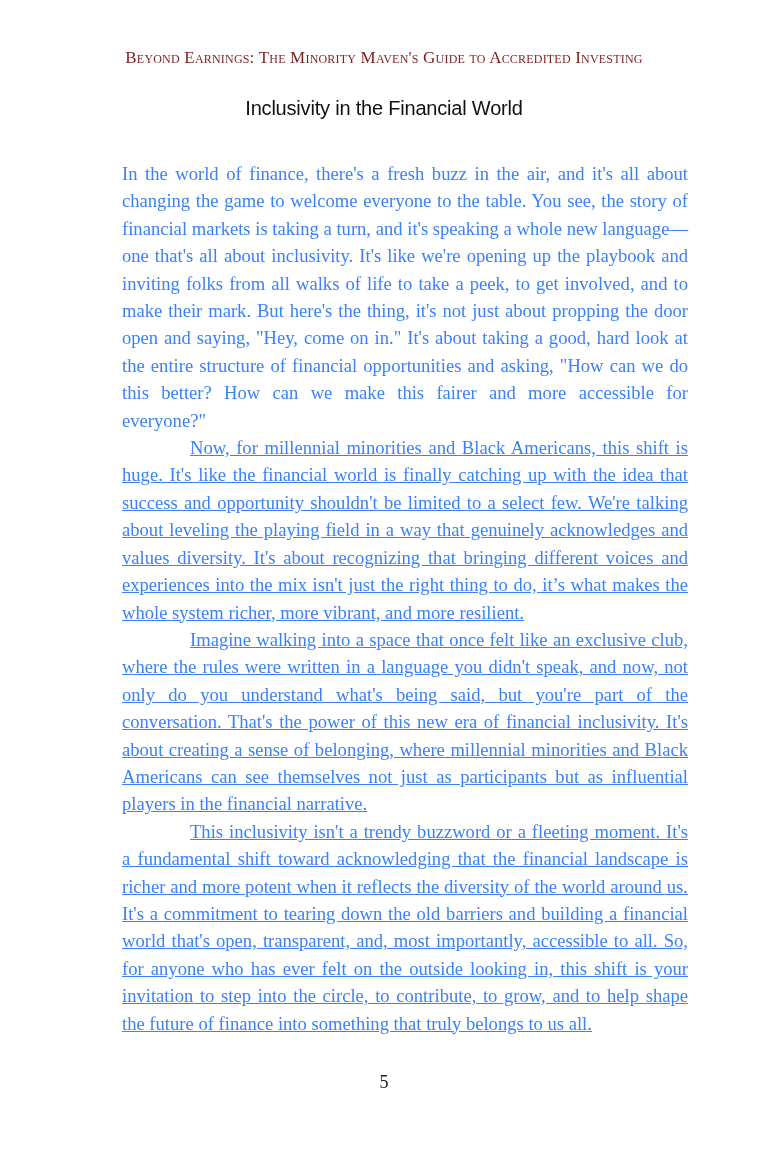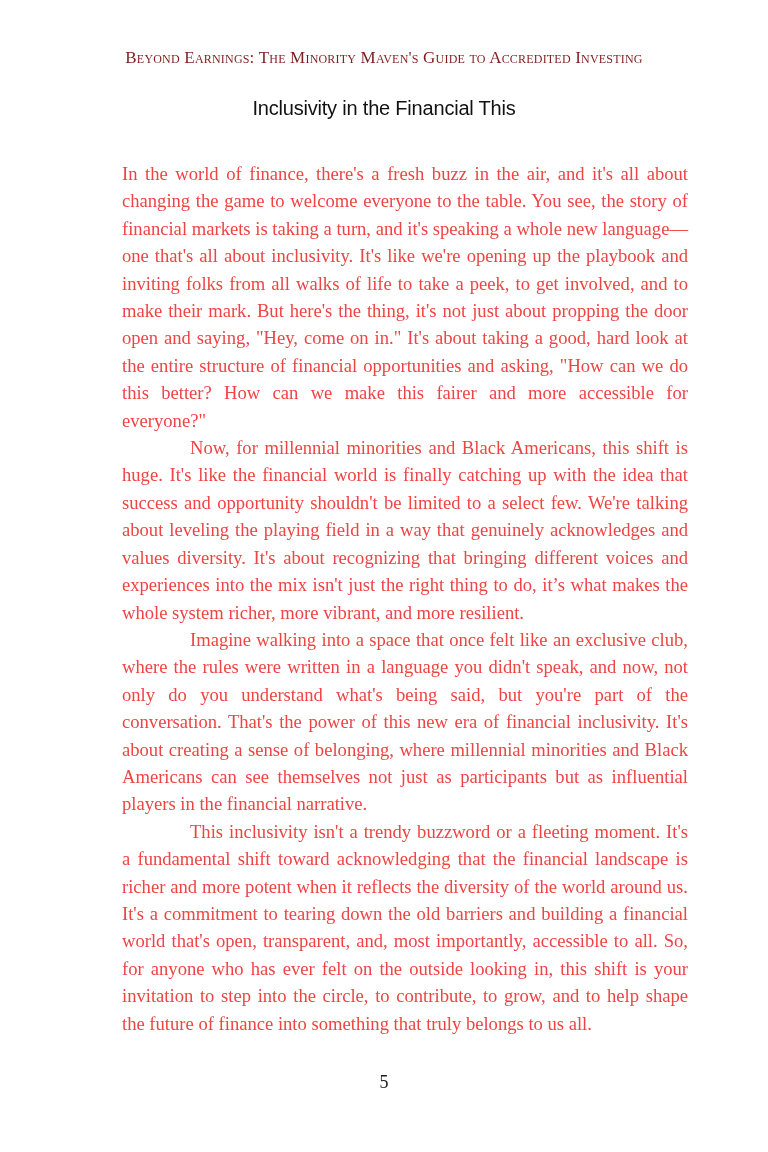--- a/index.html
+++ b/index.html
@@ -39,47 +39,48 @@
       letter-spacing: -0.2px;
     }
     .body-text {
       position: absolute;
       top: 160px;
       left: 122px;
       width: 566px;
       font-family: "Liberation Serif", "DejaVu Serif", serif;
       font-size: 18.6px;
       line-height: 27.4px;
-      color: #ef4444;
+      color: #3b82f6;
     }
     .body-text p {
       margin: 0;
       text-align: justify;
       text-align-last: left;
     }
     .body-text p.indent {
       text-indent: 68px;
+      text-decoration: underline;
     }
     .page-number {
       position: absolute;
       top: 1072px;
       left: 0;
       width: 768px;
       text-align: center;
       font-family: "Liberation Serif", "DejaVu Serif", serif;
       font-size: 18px;
       color: #1a1a1a;
     }
   </style>
 </head>
 <body>
 
 <div class="running-header">Beyond Earnings: The Minority Maven's Guide to Accredited Investing</div>
 
-<h1 class="chapter-title" style="margin:0;font-weight:normal;">Inclusivity in the Financial This</h1>
+<h1 class="chapter-title" style="margin:0;font-weight:normal;">Inclusivity in the Financial World</h1>
 
 <div class="body-text">
   <p>In the world of finance, there's a fresh buzz in the air, and it's all about changing the game to welcome everyone to the table. You see, the story of financial markets is taking a turn, and it's speaking a whole new language—one that's all about inclusivity. It's like we're opening up the playbook and inviting folks from all walks of life to take a peek, to get involved, and to make their mark. But here's the thing, it's not just about propping the door open and saying, "Hey, come on in." It's about taking a good, hard look at the entire structure of financial opportunities and asking, "How can we do this better? How can we make this fairer and more accessible for everyone?"</p>
   <p class="indent">Now, for millennial minorities and Black Americans, this shift is huge. It's like the financial world is finally catching up with the idea that success and opportunity shouldn't be limited to a select few. We're talking about leveling the playing field in a way that genuinely acknowledges and values diversity. It's about recognizing that bringing different voices and experiences into the mix isn't just the right thing to do, it’s what makes the whole system richer, more vibrant, and more resilient.</p>
   <p class="indent">Imagine walking into a space that once felt like an exclusive club, where the rules were written in a language you didn't speak, and now, not only do you understand what's being said, but you're part of the conversation. That's the power of this new era of financial inclusivity. It's about creating a sense of belonging, where millennial minorities and Black Americans can see themselves not just as participants but as influential players in the financial narrative.</p>
   <p class="indent">This inclusivity isn't a trendy buzzword or a fleeting moment. It's a fundamental shift toward acknowledging that the financial landscape is richer and more potent when it reflects the diversity of the world around us. It's a commitment to tearing down the old barriers and building a financial world that's open, transparent, and, most importantly, accessible to all. So, for anyone who has ever felt on the outside looking in, this shift is your invitation to step into the circle, to contribute, to grow, and to help shape the future of finance into something that truly belongs to us all.</p>
 </div>
 
 <div class="page-number">5</div>
 

